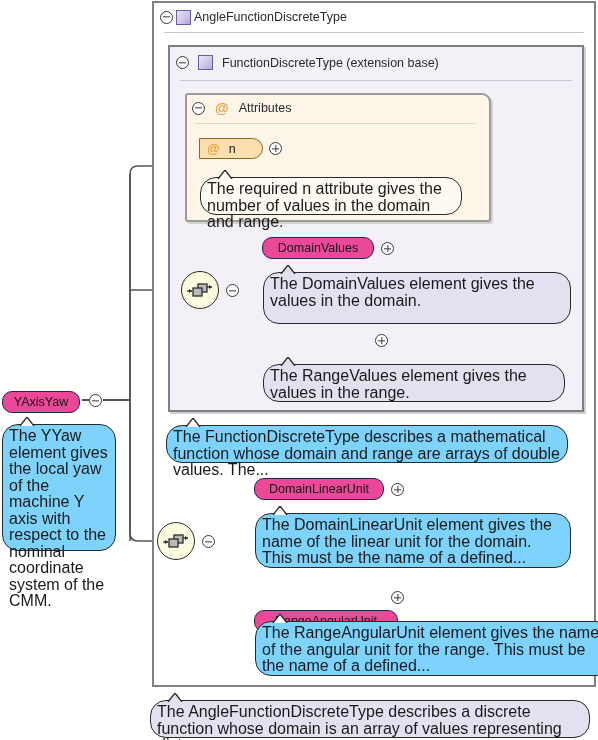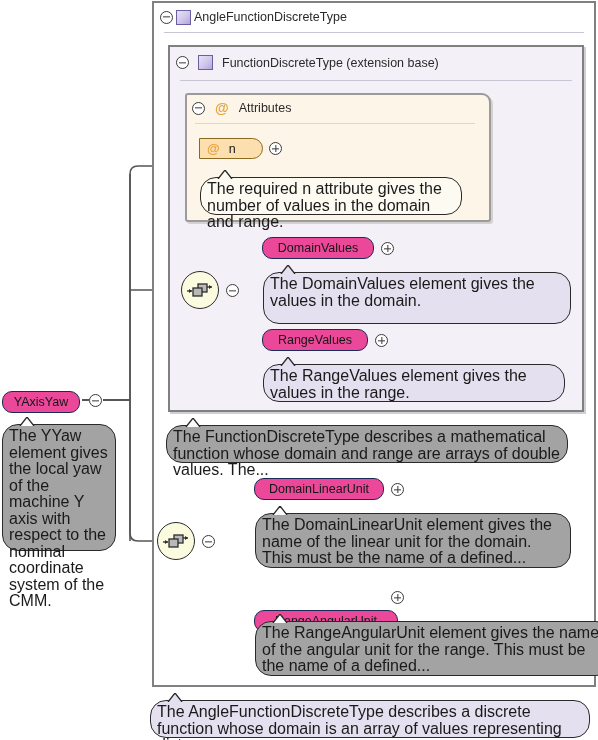--- a/index.html
+++ b/index.html
@@ -214,21 +214,21 @@
     color: #1a1a1a;
     padding: 3px 6px 4px 6px;
   }
   .bubble .tail {
     position: absolute;
     top: -8px;
     width: 16px; height: 9px;
     overflow: hidden;
   }
   .bubble .tail svg { position: absolute; left: 0; top: 0; }
-  .bubble.white { background: #a3a3a3; }
+  .bubble.white { background: #7dd3fc; }
   .bubble.lav   { background: #e4e0ef; }
   .bubble.cream { background: #fdfaf1; }
 </style>
 </head>
 <body>
 
 <div id="canvas">
 
   <svg class="wires" viewBox="0 0 598 740">
 
@@ -319,23 +319,20 @@
 
   <div class="bubble lav" style="left:263px; top:272px; width:308px; height:52px;">
     <span class="tail" style="left:16px;">
       <svg width="16" height="9" viewBox="0 0 16 9">
         <path d="M1,9 L8,0 L15,9" fill="#e4e0ef" stroke="#2a2a2a" stroke-width="1.3"></path>
       </svg>
     </span>
     <span>The DomainValues element gives the values in the domain.</span>
   </div>
 
-  <div class="node" style="left:262px; top:329px; width:106px;">
-    <span>RangeValues</span>
-  </div>
   <div class="marker plus" style="left:375px; top:334px;"></div>
 
   <div class="bubble lav" style="left:263px; top:364px; width:302px; height:38px;">
     <span class="tail" style="left:16px;">
       <svg width="16" height="9" viewBox="0 0 16 9">
         <path d="M1,9 L8,0 L15,9" fill="#e4e0ef" stroke="#2a2a2a" stroke-width="1.3"></path>
       </svg>
     </span>
     <span>The RangeValues element gives the values in the range.</span>
   </div>

